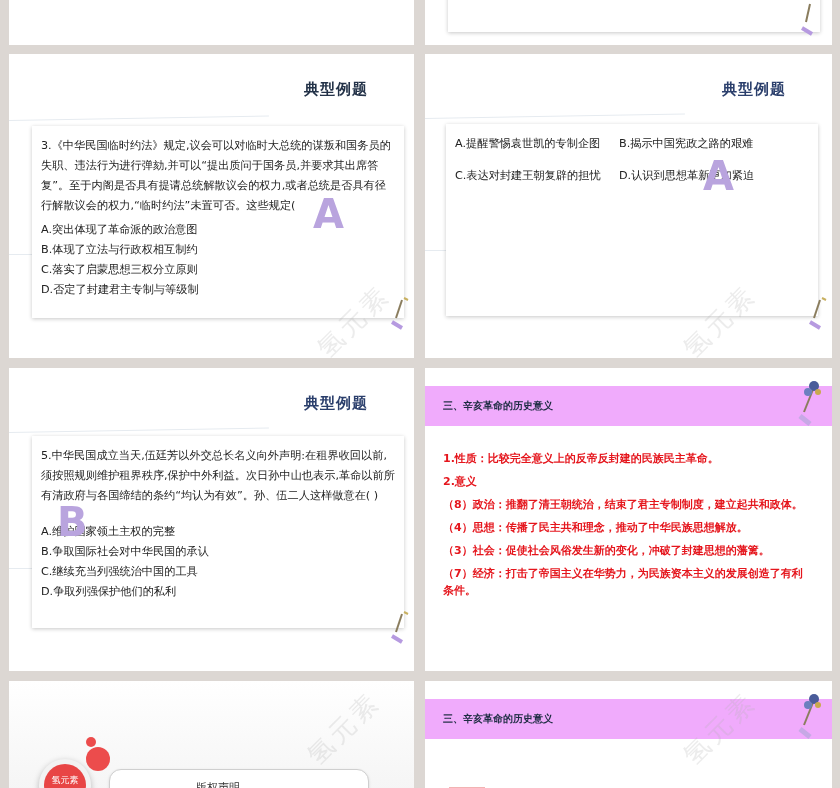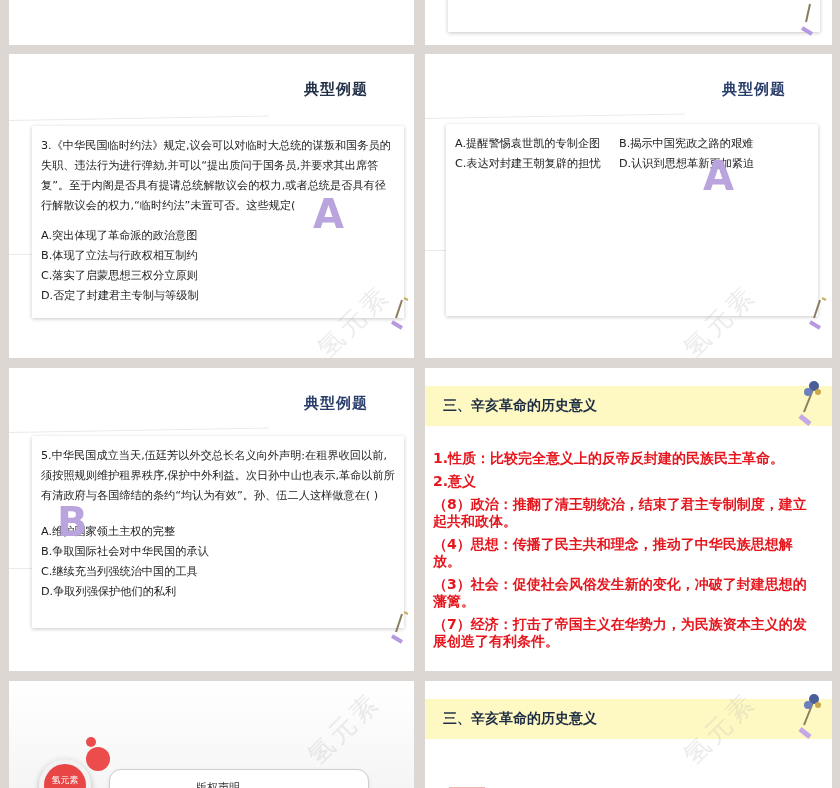--- a/index.html
+++ b/index.html
@@ -23,47 +23,47 @@
   }
   .col-r .slide-title { color: #2b3f6c; }
   .row2.col-l .slide-title { color: #2b3f6c; }
 
   .card {
     position: absolute; left: 23px; top: 72px; width: 372px;
     background: #fff; box-shadow: 0 1px 4px rgba(0,0,0,0.22);
     padding: 10px 8px 6px 9px;
     font-size: 11.2px; color: #222; line-height: 20px;
   }
-  .card .q { margin-bottom: 10px; }
+  .card .q { margin-bottom: 4px; }
   .card .opt { display: block; }
-  .card .opts-grid { display: grid; grid-template-columns: 164px 200px; row-gap: 0; }
+  .card .opts-grid { display: grid; grid-template-columns: 164px 200px; row-gap: 12px; }
 
   .answer {
     position: absolute; font-size: 40px; font-weight: bold; color: #b9a4de;
     font-family: "DejaVu Sans", sans-serif; line-height: 1;
   }
 
   .flower {
     position: absolute; width: 22px; height: 40px;
   }
 
   .watermark {
     position: absolute; font-size: 26px; color: rgba(180,180,180,0.25);
     transform: rotate(-45deg); letter-spacing: 4px; pointer-events: none;
   }
 
   .banner {
     position: absolute; left: 0; right: 0; top: 18px; height: 40px;
-    background: #fef9c3; display: flex; align-items: center; padding-left: 18px;
-    font-size: 14px; font-weight: bold; color: #1f2d44;
+    background: #f0abfc; display: flex; align-items: center; padding-left: 18px;
+    font-size: 10px; font-weight: bold; color: #1f2d44;
   }
 
   .sig {
-    position: absolute; left: 8px; top: 90px; right: 20px;
-    font-size: 14px; font-weight: bold; color: #e5161d; line-height: 17px;
+    position: absolute; left: 18px; top: 90px; right: 20px;
+    font-size: 11px; font-weight: bold; color: #e5161d; line-height: 17px;
   }
   .sig p { margin-bottom: 6px; }
   .sig p.nomb { margin-bottom: 0; }
 
   
   .cr-box {
     position: absolute; left: 100px; top: 88px; width: 260px; height: 50px;
     border: 1px solid #cfcfcf; border-radius: 12px; background: #fff;
     box-shadow: 0 1px 3px rgba(0,0,0,0.12);
   }

